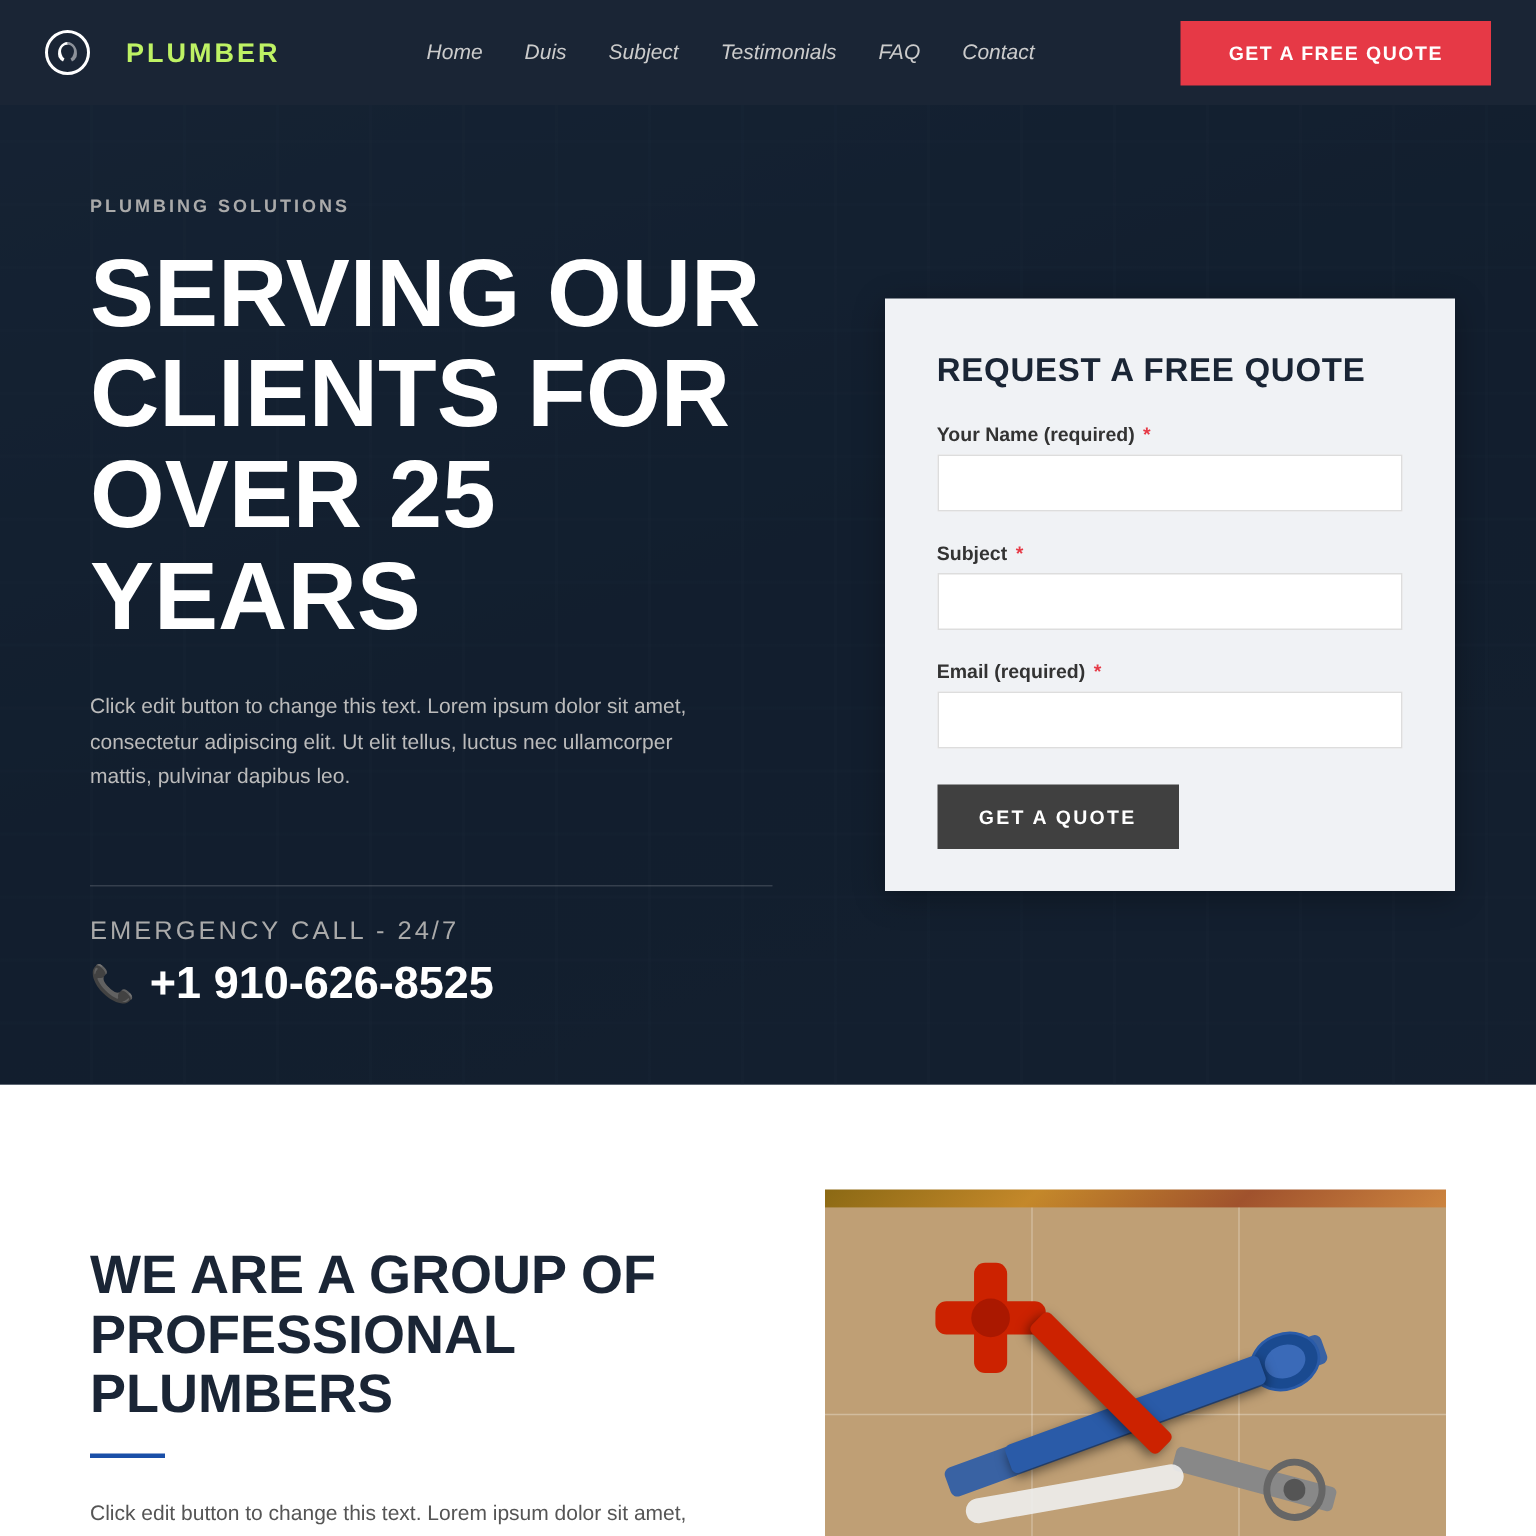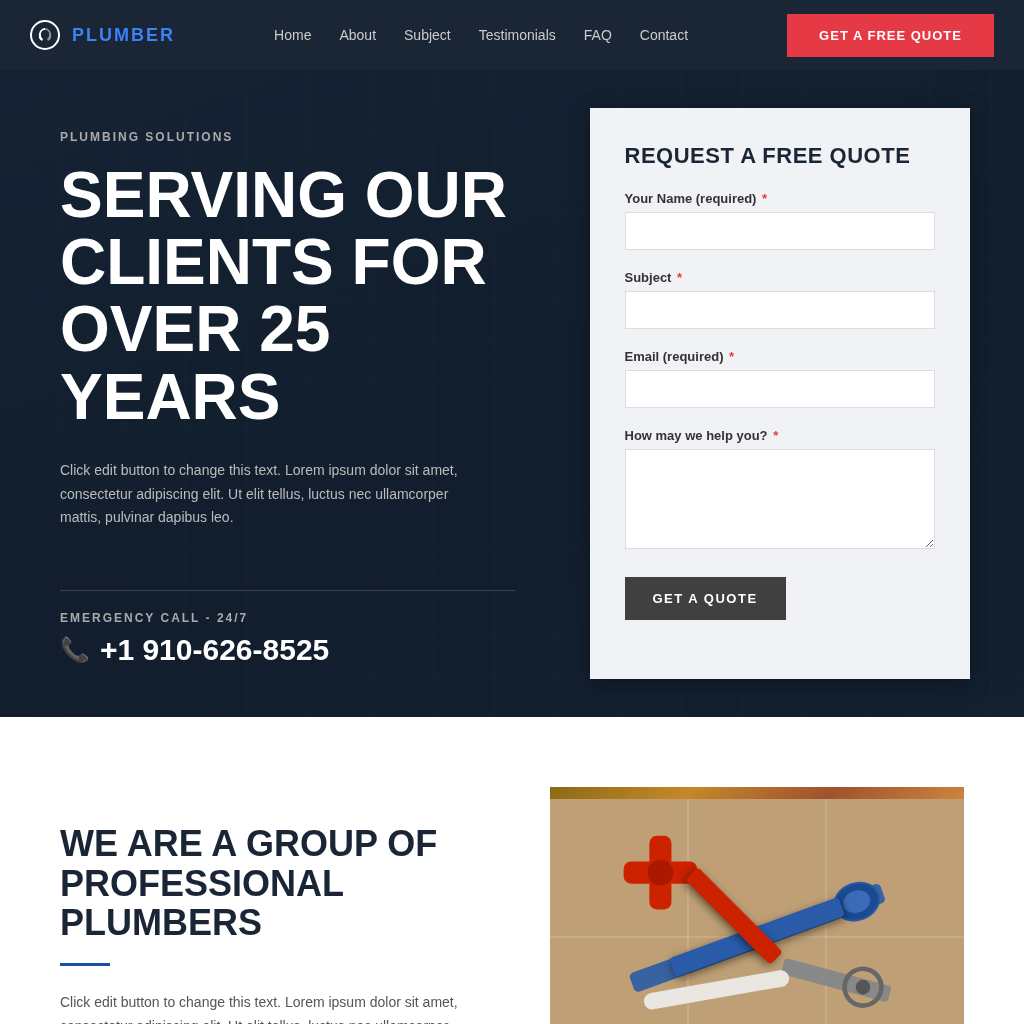--- a/index.html
+++ b/index.html
@@ -12,22 +12,22 @@
       align-items: center;
       justify-content: space-between;
       padding: 0 30px;
       height: 70px;
       position: relative;
       z-index: 10;
     }
     .navbar-logo {
       display: flex;
       align-items: center;
-      gap: 12px;
-      color: #3b82f6;
+      gap: 24px;
+      color: #bef264;
       font-weight: 700;
       font-size: 18px;
       letter-spacing: 2px;
       text-transform: uppercase;
     }
     .logo-icon {
       width: 30px;
       height: 30px;
       border: 2.5px solid #fff;
       border-radius: 50%;
@@ -36,20 +36,21 @@
       justify-content: center;
       font-size: 14px;
       font-weight: 900;
       color: #fff;
       font-style: italic;
     }
     .navbar-nav {
       display: flex;
       gap: 28px;
       list-style: none;
+      font-style: italic;
     }
     .navbar-nav a {
       color: #ccc;
       text-decoration: none;
       font-size: 14px;
       font-weight: 400;
     }
     .btn-quote-nav {
       background: #e63946;
       color: #fff;
@@ -115,26 +116,26 @@
       color: #bbb;
       line-height: 1.7;
       max-width: 400px;
       margin-bottom: 60px;
     }
     .hero-emergency {
       border-top: 1px solid rgba(255,255,255,0.15);
       padding-top: 20px;
     }
     .hero-emergency-label {
-      font-size: 12px;
+      font-size: 17px;
       letter-spacing: 2px;
       color: #aaa;
       text-transform: uppercase;
       margin-bottom: 8px;
-      font-weight: 700;
+      font-weight: 400;
     }
     .hero-phone {
       font-size: 30px;
       font-weight: 700;
       color: #fff;
       display: flex;
       align-items: center;
       gap: 10px;
     }
     .phone-icon {
@@ -147,21 +148,21 @@
       flex: 1;
       display: flex;
       align-items: center;
       justify-content: center;
       padding: 30px 40px 30px 20px;
       position: relative;
       z-index: 2;
     }
     .quote-form-box {
       background: #f0f2f5;
-      padding: 35px 35px 59px;
+      padding: 35px 35px 28px;
       width: 380px;
       box-shadow: 0 4px 20px rgba(0,0,0,0.3);
     }
     .quote-form-title {
       font-size: 22px;
       font-weight: 700;
       color: #1a2535;
       text-transform: uppercase;
       margin-bottom: 22px;
       letter-spacing: 0.5px;
@@ -298,21 +299,21 @@
       <svg width="18" height="18" viewBox="0 0 18 18" fill="none">
         <path d="M9 2 Q6 2 4 5 Q2 8 3 12 Q4 14 6 15 L7 13 Q5.5 12 5 10 Q4 7 6 5 Q7.5 3.5 9 4 Z" fill="white"></path>
         <path d="M9 2 Q12 2 14 5 Q16 8 15 12 Q14 14 12 15 L11 13 Q12.5 12 13 10 Q14 7 12 5 Q10.5 3.5 9 4 Z" fill="white" opacity="0.5"></path>
       </svg>
     </div>
     <span>PLUMBER</span>
   </div>
 
   <ul class="navbar-nav">
     <li><a href="#">Home</a></li>
-    <li><a href="#">About</a></li>
+    <li><a href="#">Duis</a></li>
     <li><a href="#">Subject</a></li>
     <li><a href="#">Testimonials</a></li>
     <li><a href="#">FAQ</a></li>
     <li><a href="#">Contact</a></li>
   </ul>
 
   <button class="btn-quote-nav">GET A FREE QUOTE</button>
 </nav>
 
 <section class="hero">
@@ -355,27 +356,20 @@
       </div>
 
       <div class="form-group">
         <label class="form-label">
           <span>Email (required)</span>
           <span class="required">*</span>
         </label>
         <input class="form-input" type="email" style="">
       </div>
 
-      <div class="form-group">
-        <label class="form-label">
-          <span>How may we help you?</span>
-          <span class="required">*</span>
-        </label>
-        <textarea class="form-textarea" style=""></textarea>
-      </div>
 
       <button class="btn-get-quote">GET A QUOTE</button>
     </div>
   </div>
 </section>
 
 <section class="about-section">
   <div class="about-left">
     <h2 class="about-title">WE ARE A GROUP OF PROFESSIONAL PLUMBERS</h2>
     <div class="about-divider"></div>

